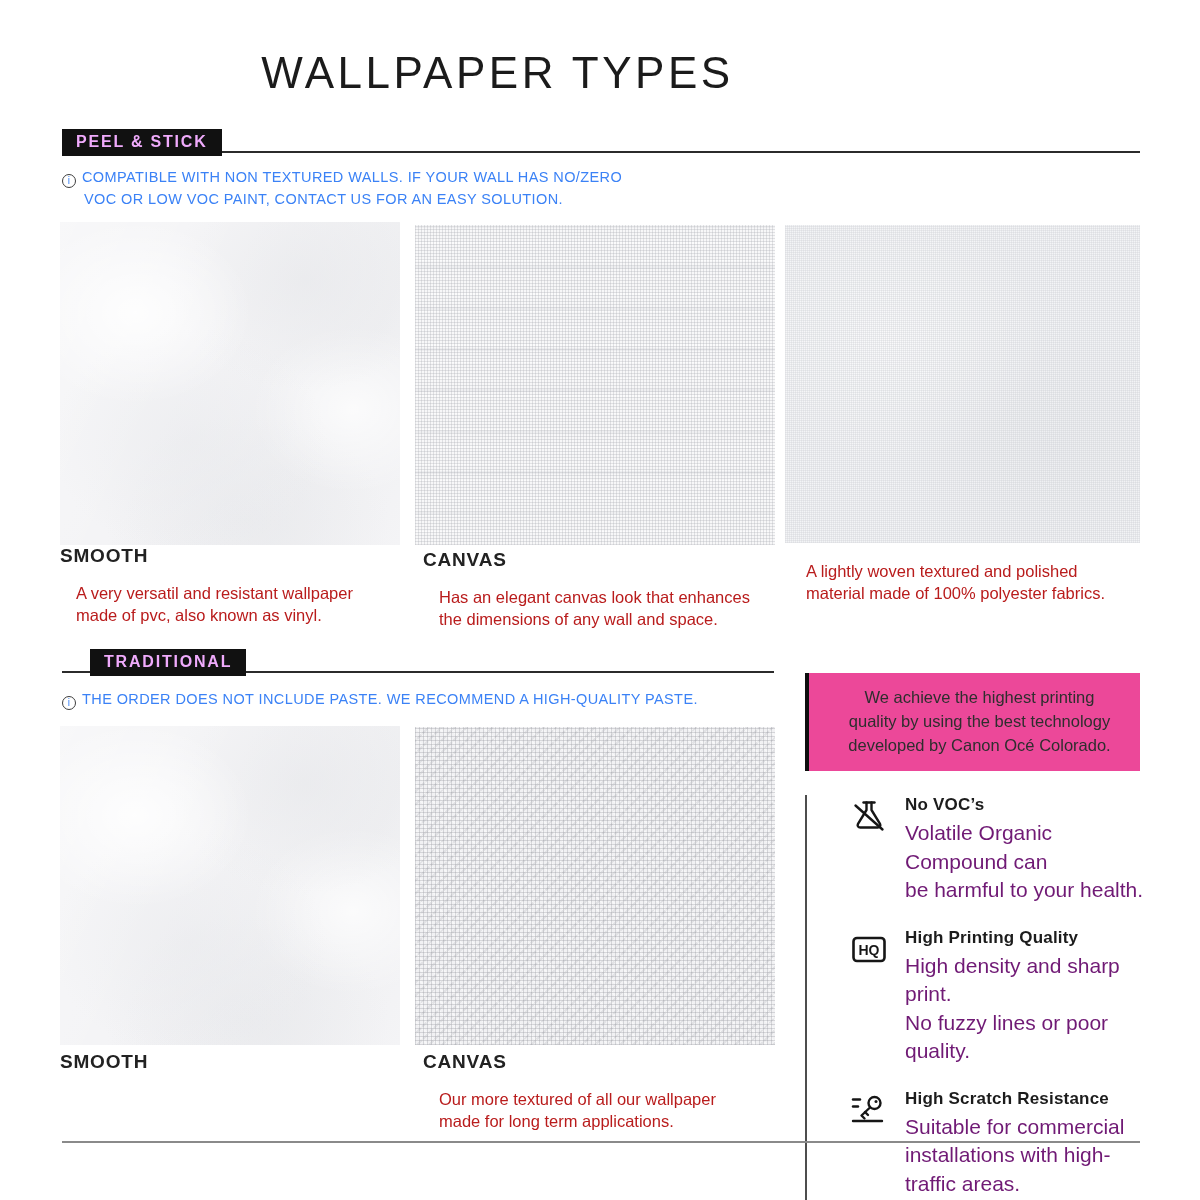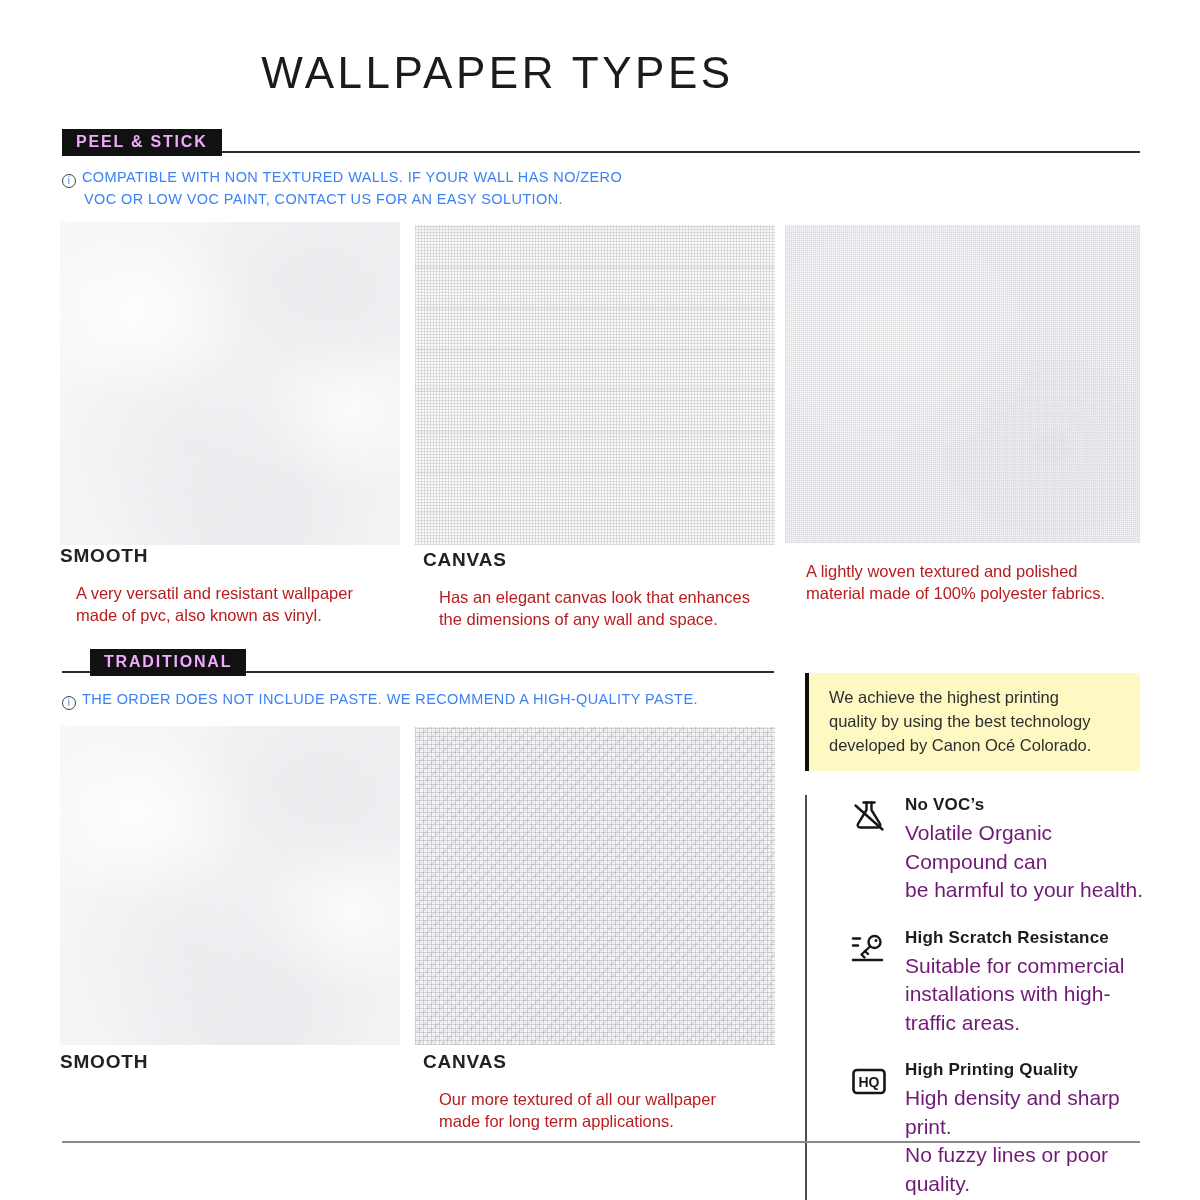--- a/index.html
+++ b/index.html
@@ -107,23 +107,23 @@
     margin:0 0 9px; font-size:19px; font-weight:700;
     letter-spacing:0.8px; color:#222222;
   }
   .caption p {
     margin:16px; font-size:16.5px; line-height:1.33; color:#b91c1c;
   }
 
   
   .callout {
     position:absolute; left:805px; top:673px; width:335px; min-height:95px;
-    background:#fef9c3; border-left:4px solid #0e0e0e;
+    background:#ec4899; border-left:4px solid #0e0e0e;
     padding:13px 10px 13px 20px;
-    font-size:16.5px; line-height:1.45; color:#2e2e2e;
+    font-size:16.5px; line-height:1.45; color:#2e2e2e;text-align:center;
   }
   .features {
     position:absolute; left:805px; top:795px; width:345px;
     border-left:2px solid #4d4d4d;
     padding-left:42px;
   }
   .feature { display:flex; align-items:flex-start; margin-bottom:23px; }
   .f-icon { flex:0 0 40px; width:40px; height:40px; margin-right:16px; margin-top:1px; }
   .f-icon svg { width:40px; height:40px; display:block; }
   .f-title { font-size:17px; font-weight:700; color:#1c1c1c; margin-bottom:4px; letter-spacing:0.2px; }
@@ -194,20 +194,36 @@
             <path d="M17.5 6.5v7.5L9 27.8c-1 1.8.2 3.7 2.3 3.7h17.4c2.1 0 3.3-1.9 2.3-3.7L22.5 14V6.5"></path>
             <path d="M6.5 9.5l27 24"></path>
           </g>
         </svg>
       </span>
       <div class="f-text">
         <div class="f-title">No VOC’s</div>
         <div class="f-desc">
           <span>Volatile Organic Compound can</span><br>
           <span>be harmful to your health.</span>
+        </div>
+      </div>
+    </div>
+
+    <div class="feature">
+      <span class="f-icon">
+        <svg viewBox="0 0 40 40">
+          <rect x="4.5" y="9" width="31" height="23" rx="3.5" fill="none" stroke="#161616" stroke-width="2.6"></rect>
+          <text x="20" y="25.5" text-anchor="middle" font-size="14" font-weight="bold" font-family="Liberation Sans, sans-serif" fill="#161616">HQ</text>
+        </svg>
+      </span>
+      <div class="f-text">
+        <div class="f-title">High Printing Quality</div>
+        <div class="f-desc">
+          <span>High density and sharp print.</span><br>
+          <span>No fuzzy lines or poor quality.</span>
         </div>
       </div>
     </div>
 
     <div class="feature">
       <span class="f-icon">
         <svg viewBox="0 0 40 40">
           <g fill="none" stroke="#161616" stroke-width="2.4" stroke-linecap="round" stroke-linejoin="round">
             <path d="M4 9.5h7"></path>
             <path d="M4 16.5h5"></path>
@@ -224,36 +240,20 @@
         <div class="f-desc">
           <span>Suitable for commercial</span><br>
           <span>installations with high-traffic areas.</span>
         </div>
       </div>
     </div>
 
     <div class="feature">
       <span class="f-icon">
         <svg viewBox="0 0 40 40">
-          <rect x="4.5" y="9" width="31" height="23" rx="3.5" fill="none" stroke="#161616" stroke-width="2.6"></rect>
-          <text x="20" y="25.5" text-anchor="middle" font-size="14" font-weight="bold" font-family="Liberation Sans, sans-serif" fill="#161616">HQ</text>
-        </svg>
-      </span>
-      <div class="f-text">
-        <div class="f-title">High Printing Quality</div>
-        <div class="f-desc">
-          <span>High density and sharp print.</span><br>
-          <span>No fuzzy lines or poor quality.</span>
-        </div>
-      </div>
-    </div>
-
-    <div class="feature">
-      <span class="f-icon">
-        <svg viewBox="0 0 40 40">
           <g fill="none" stroke="#161616" stroke-width="2.3" stroke-linecap="round" stroke-linejoin="round">
             <rect x="5" y="5.5" width="9.5" height="29" rx="2"></rect>
             <path d="M5 14.5h9.5"></path>
             <path d="M5 24h9.5"></path>
             <circle cx="9.7" cy="29.5" r="1.2" fill="#161616" stroke="none"></circle>
             <path d="M17.5 34.5l13.5-7.5-5.8-10.3-7.2 4"></path>
             <path d="M20.5 31.5l8.5-4.8"></path>
             <path d="M18.5 27.5l8.5-4.8"></path>
           </g>
         </svg>

